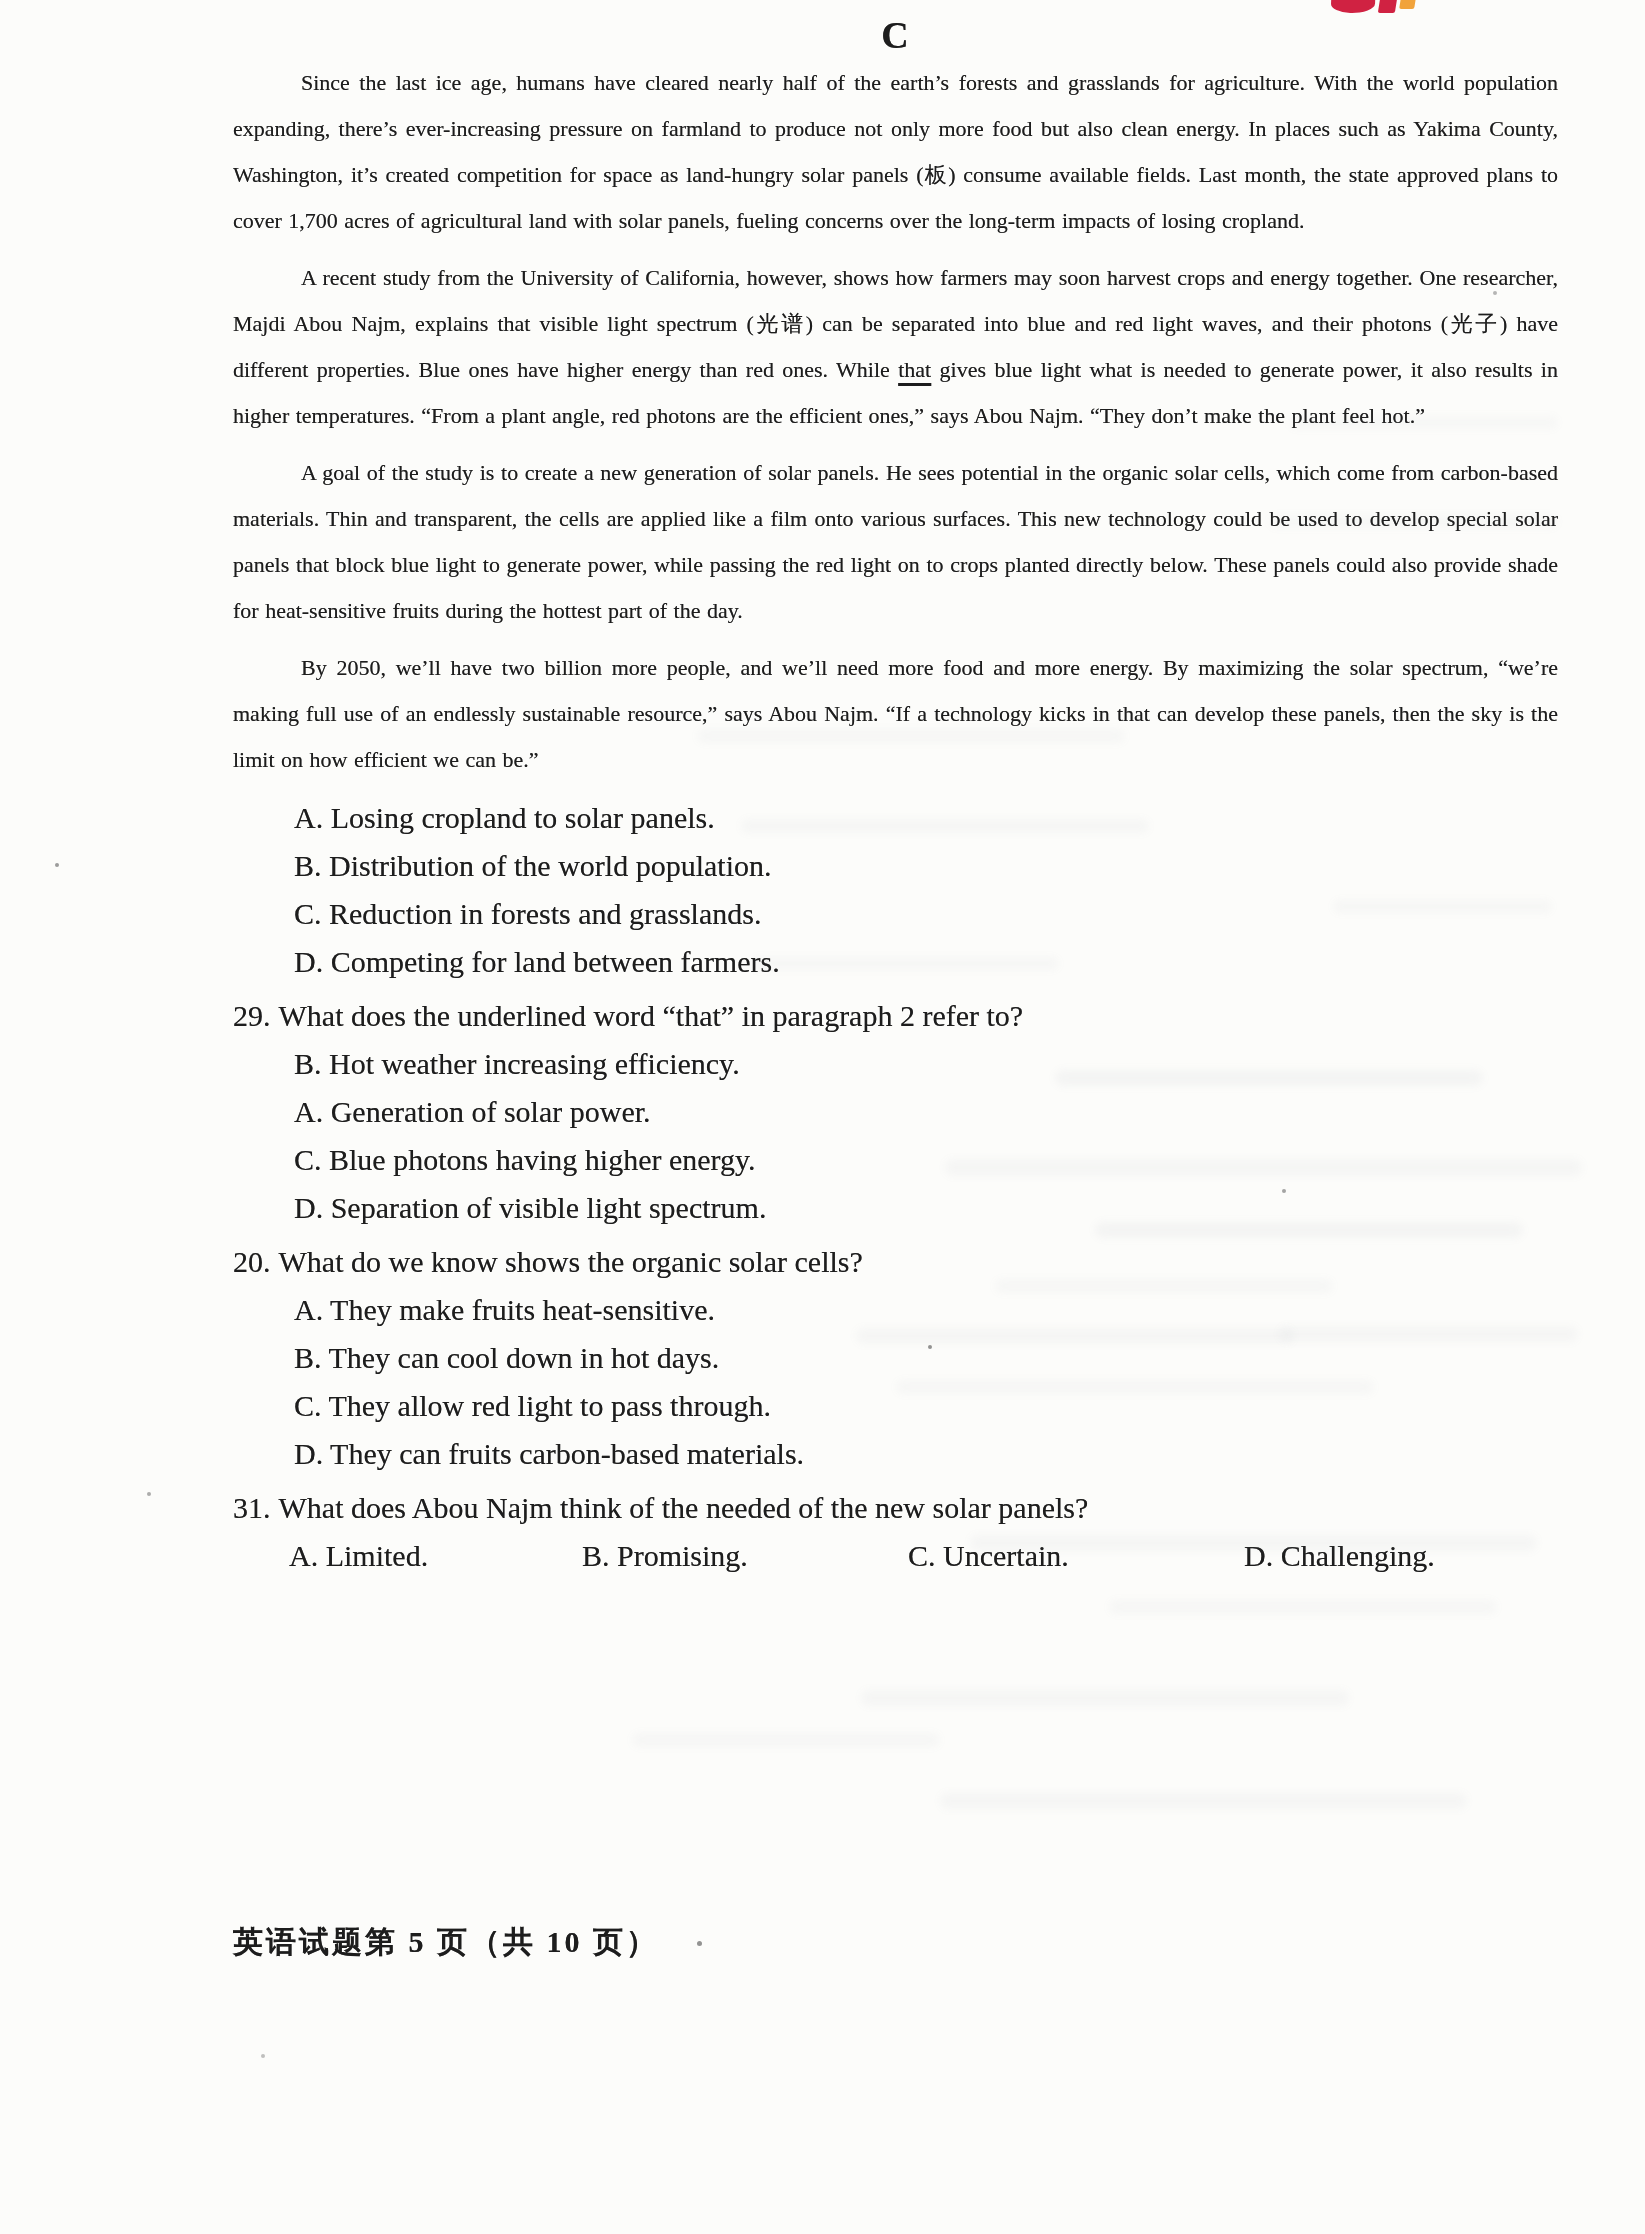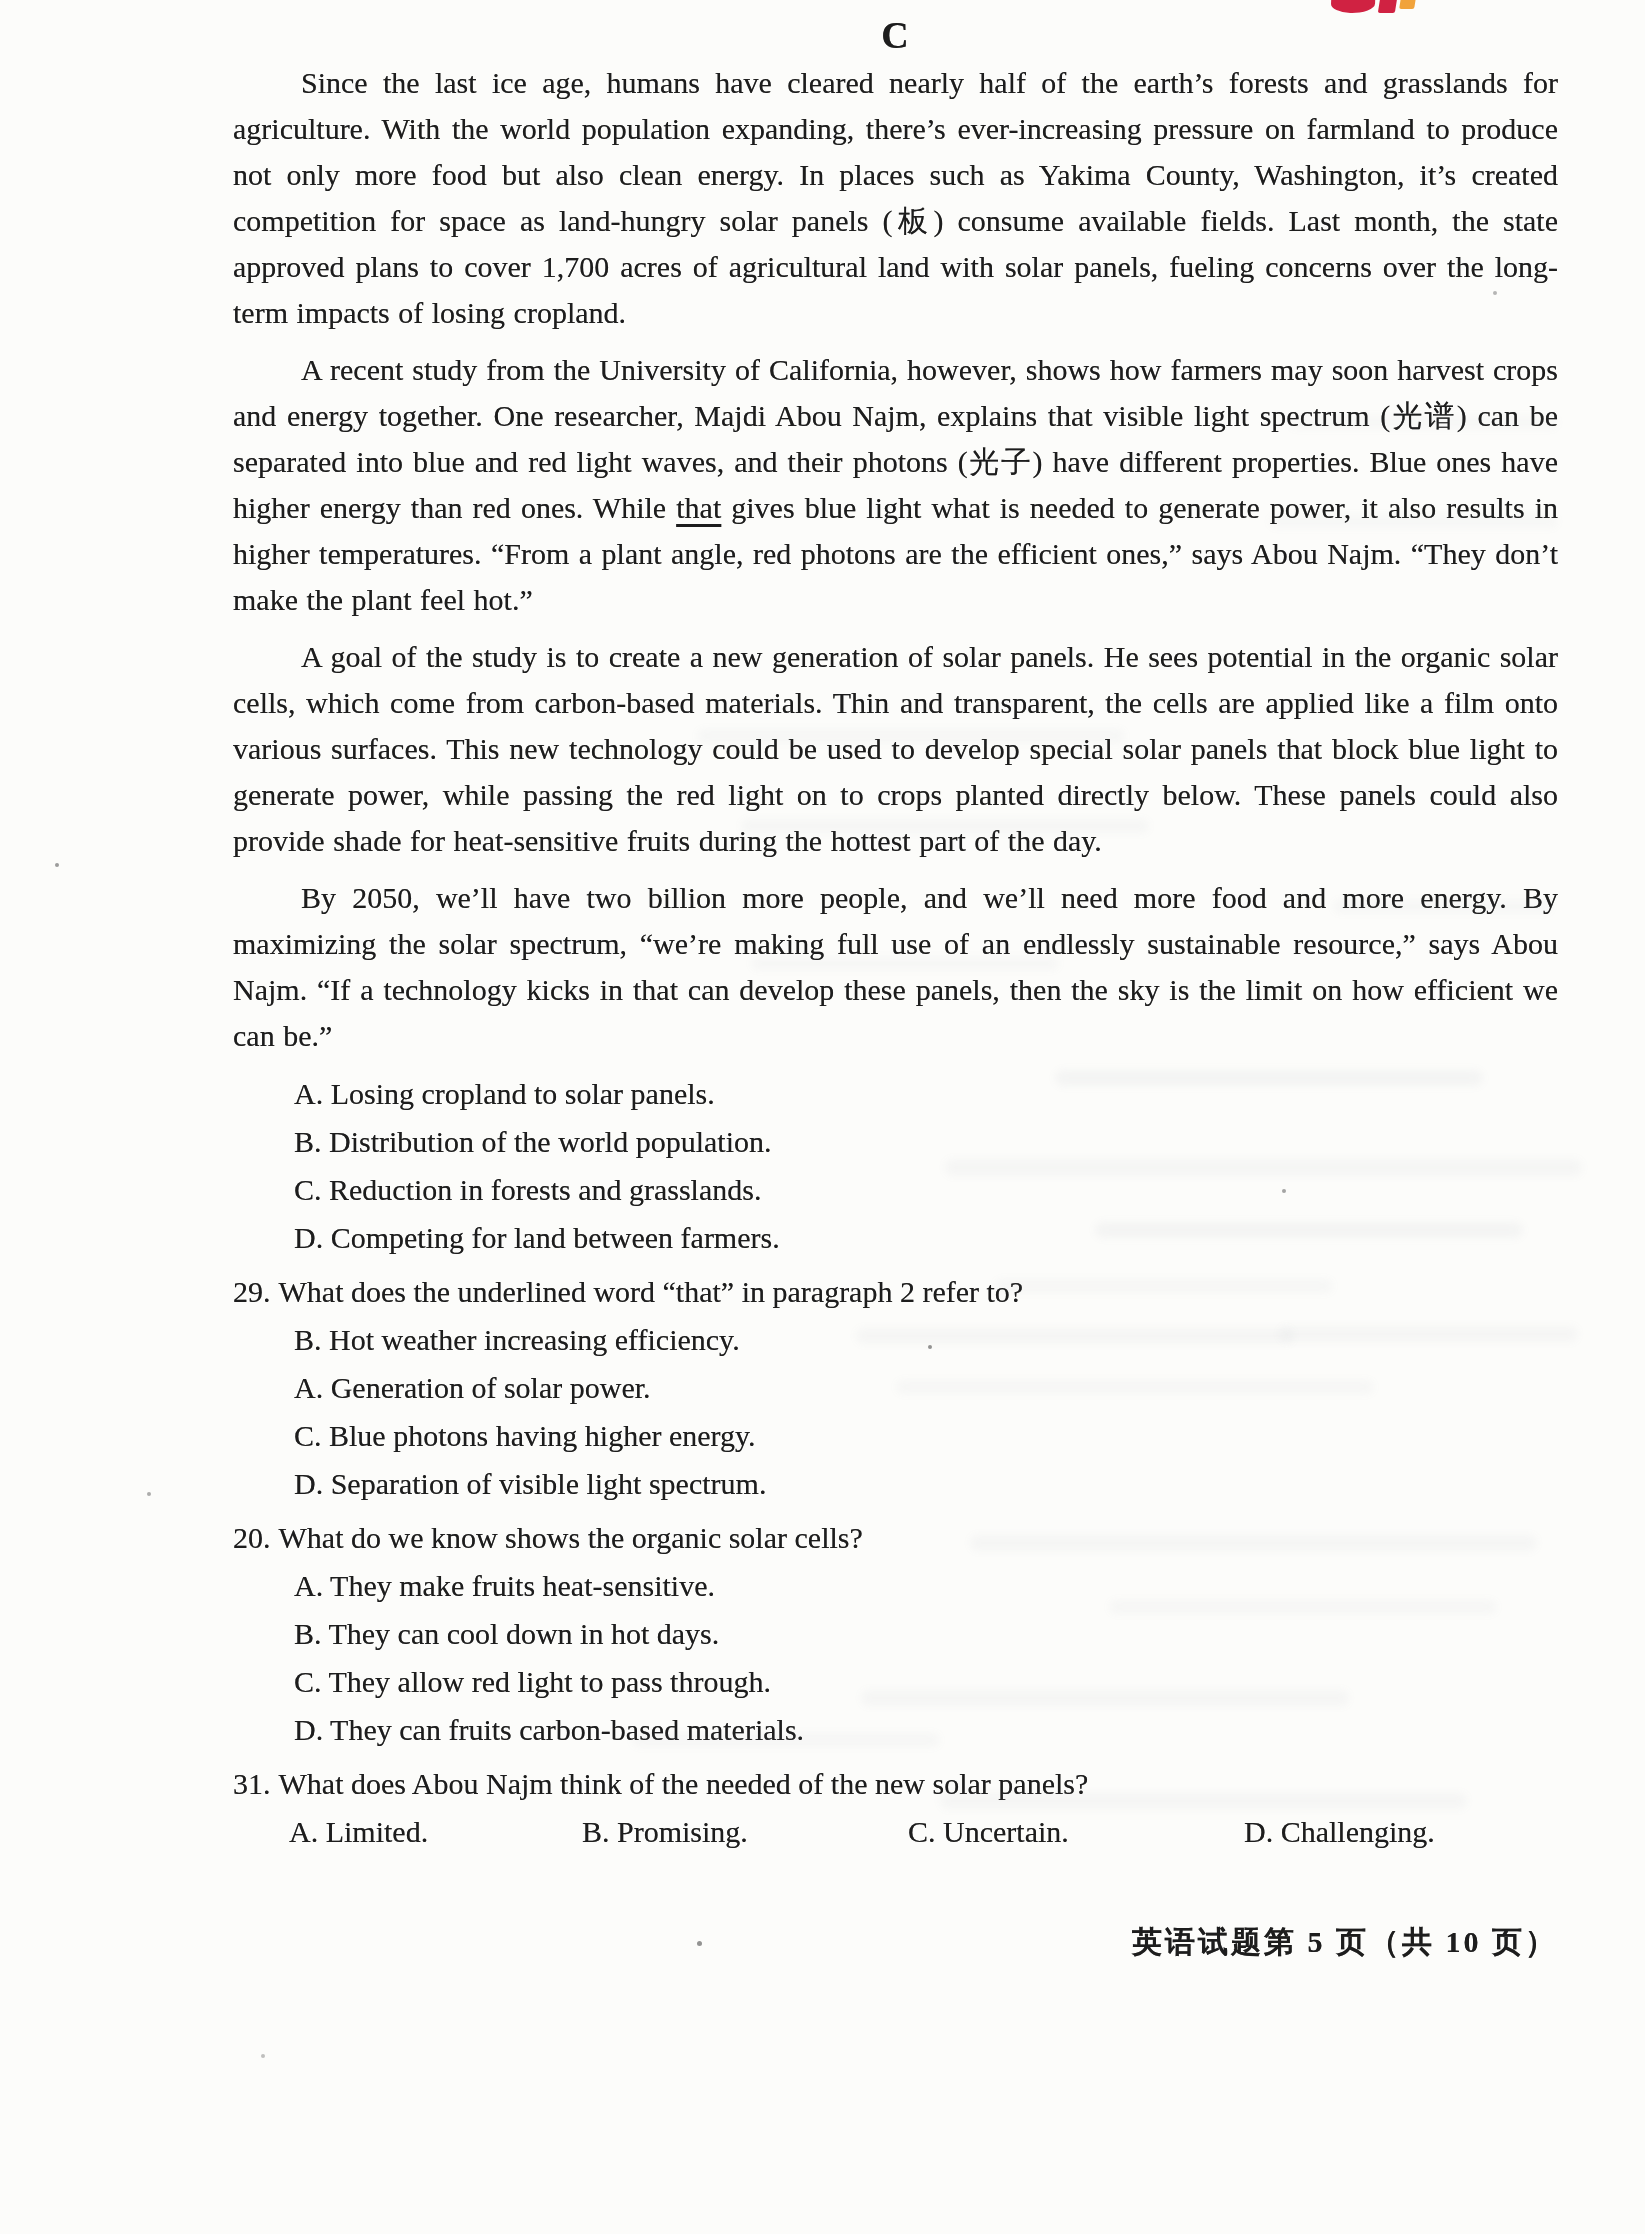--- a/index.html
+++ b/index.html
@@ -37,21 +37,21 @@
   .section-title {
     text-align: center;
     font-size: 38px; font-weight: bold;
     height: 46px; line-height: 46px;
     letter-spacing: 1px;
     text-shadow: 0 0 0.5px rgba(0,0,0,.6);
   }
   .article { margin-top: 2px; }
   .para {
     margin: 0 0 11px 0;
-    font-size: 30px; line-height: 46px;
+    font-size: 22px; line-height: 46px;
     text-align: justify; text-indent: 68px;
     text-shadow: 0 0 0.5px rgba(0,0,0,.55);
     word-spacing: 1px;
   }
   .uword {
     text-decoration: underline;
     text-decoration-thickness: 2.5px;
     text-underline-offset: 6px;
   }
   .questions {
@@ -64,21 +64,21 @@
   .qnum { margin-right: 8px; }
   .opt { padding-left: 61px; }
   .opt-row { position: relative; height: 48px; }
   .opt-row .opt-col { position: absolute; top: 0; white-space: nowrap; }
   .opt-col.c0 { left: 56px; text-align: right; }
   .opt-col.c1 { left: 349px; }
   .opt-col.c2 { left: 675px; }
   .opt-col.c3 { left: 1011px; }
   .footer {
     position: absolute; top: 1922px; left: 233px; width: 1325px;
-    text-align: right;
+    text-align: left;
     font-size: 30px; font-weight: bold;
     letter-spacing: 3px;
     text-shadow: 0 0 0.5px rgba(0,0,0,.6);
   }
   
   .smudge {
     position: absolute; background: #8d93a0;
     filter: blur(4px); border-radius: 8px;
     pointer-events: none;
   }

